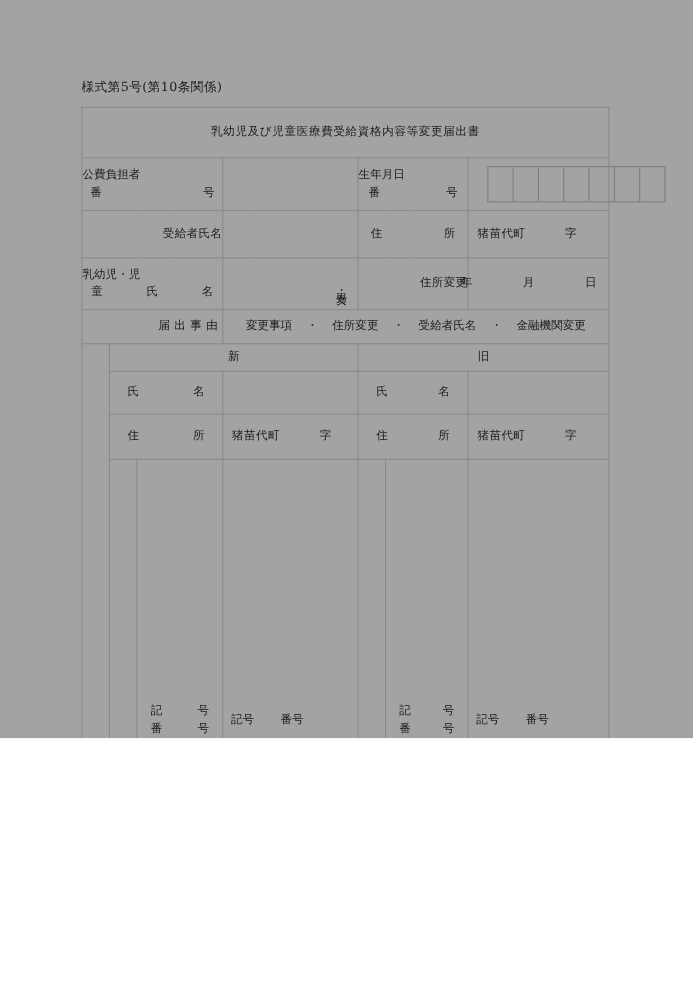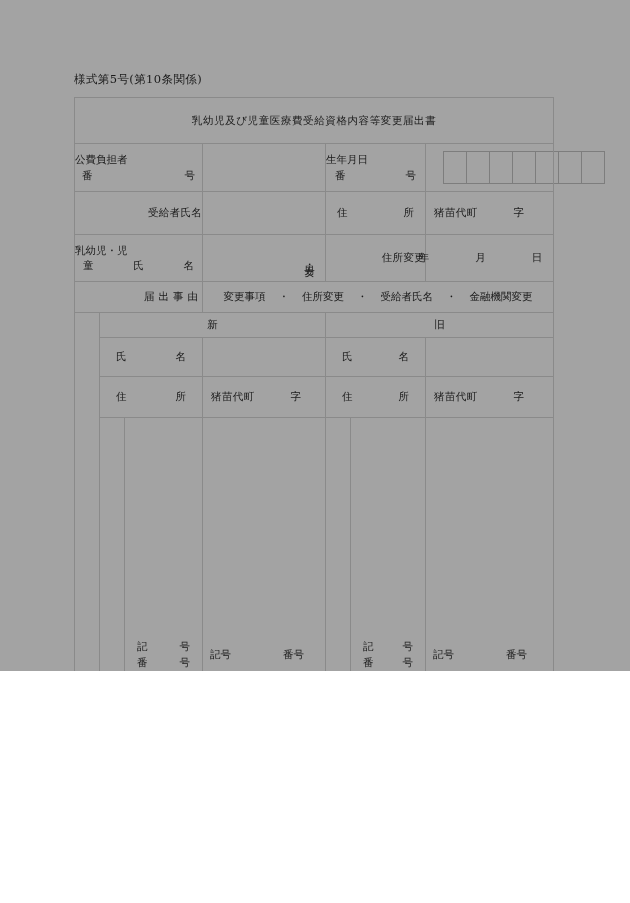--- a/index.html
+++ b/index.html
@@ -139,21 +139,21 @@
     display: flex;
     justify-content: center;
     gap: 46px;
     font-size: 10.5px;
     padding-right: 18px;
   }
   .kigou-row {
     display: flex;
     font-size: 10.5px;
     padding-left: 7px;
-    gap: 52px;
+    gap: 24px;
   }
 </style>
 </head>
 <body>
 
 <div class="page">
 
   <div class="form-no">様式第5号(第10条関係)</div>
 
   <table class="main">

